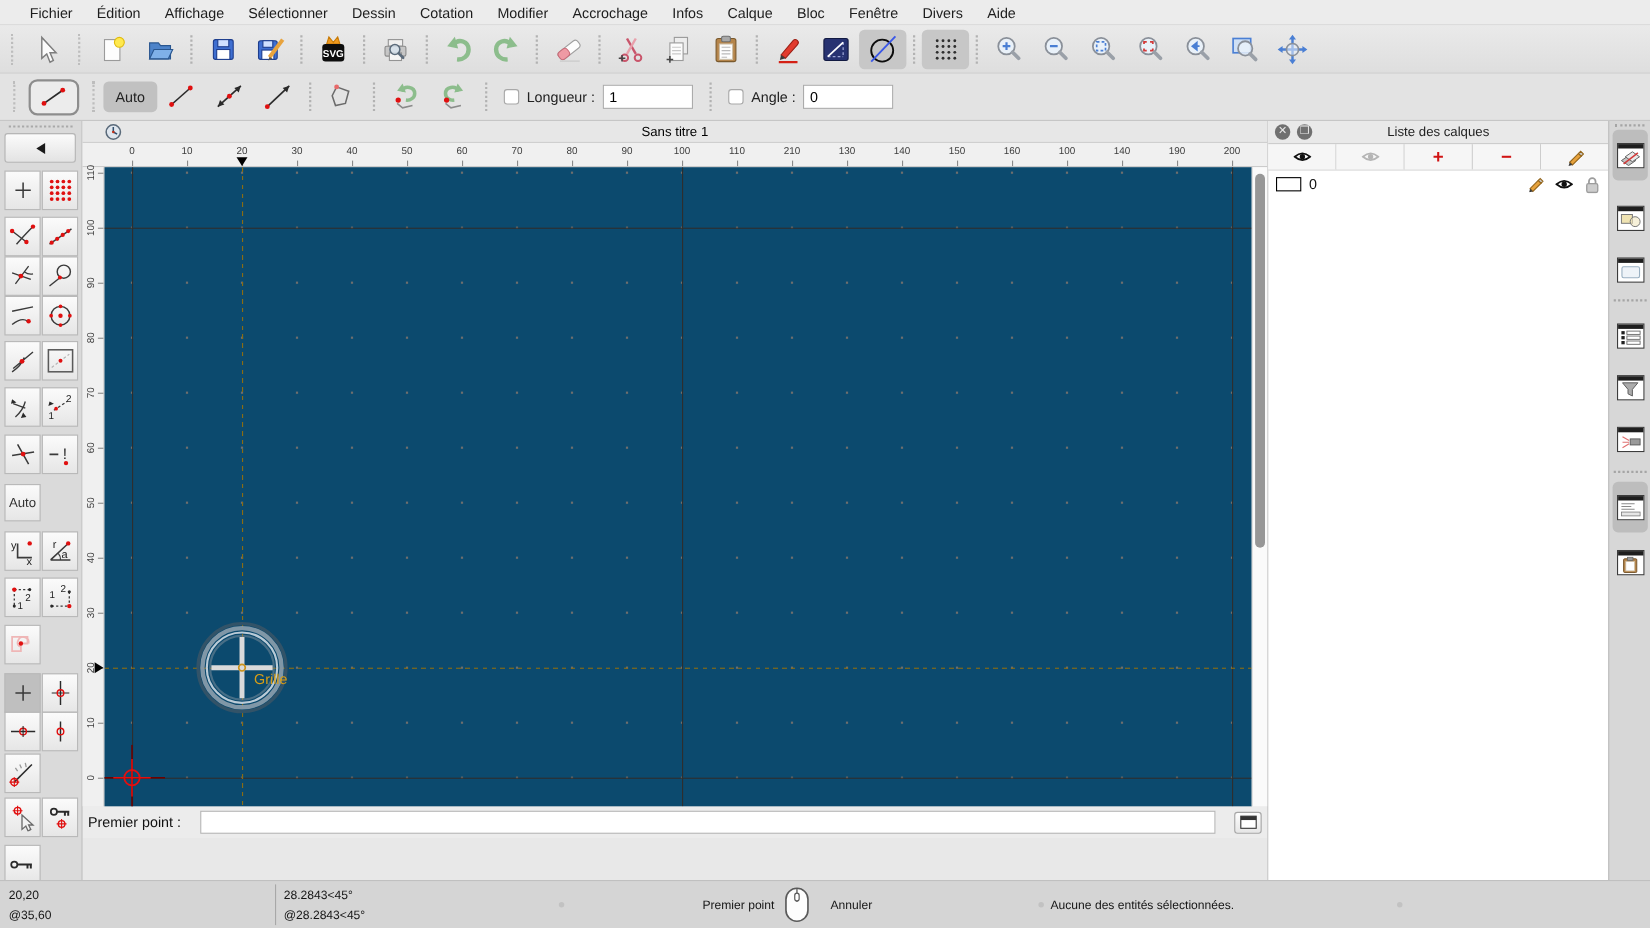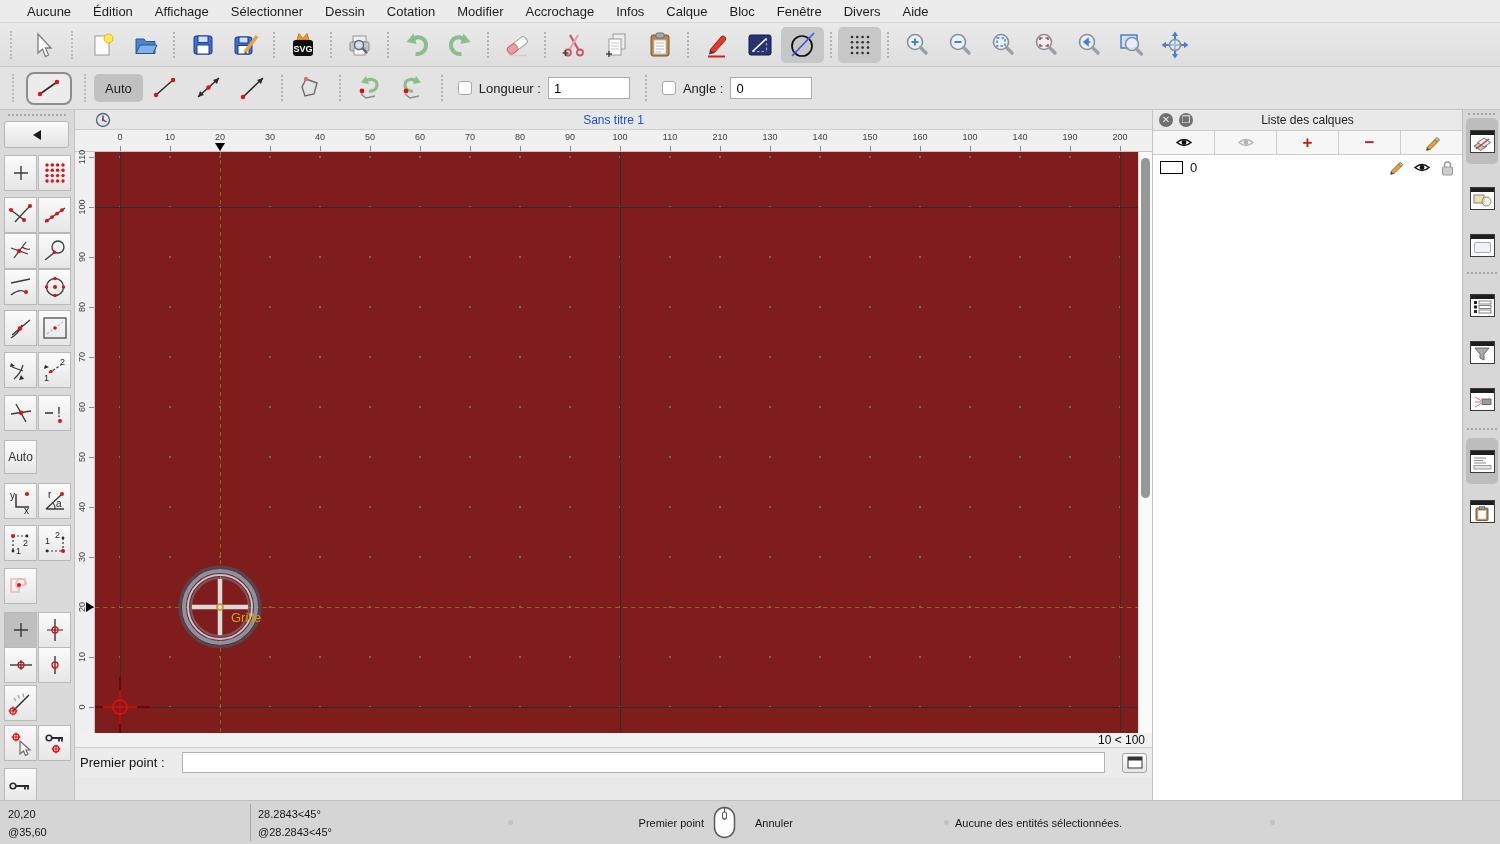--- a/index.html
+++ b/index.html
@@ -33,32 +33,32 @@
 
   
   .left-palette{width:75px;background:#dadada;border-right:1px solid #c2c2c2;position:relative;flex:none;}
   .phandle{position:absolute;left:8px;right:8px;top:4px;border-top:2px dotted #a9a9a9;}
   .back-btn{position:absolute;left:4px;top:11px;width:65px;height:27px;background:linear-gradient(#fbfbfb,#e3e3e3);border:1px solid #b6b6b6;border-radius:3px;display:flex;align-items:center;justify-content:center;}
   .pbtn{position:absolute;width:33px;height:36px;background:linear-gradient(#fbfbfb,#e6e6e6);border:1px solid #b9b9b9;display:flex;align-items:center;justify-content:center;font-size:12px;color:#333;}
   .pbtn.pressed{background:#bfbfbf;}
 
   
   .center{width:1077px;display:flex;flex-direction:column;flex:none;}
-  .doc-titlebar{height:20px;background:#e7e7e7;border-bottom:1px solid #cfcfcf;position:relative;display:flex;align-items:center;justify-content:center;font-size:12px;color:#1d4ed8;flex:none;}
+  .doc-titlebar{height:20px;background:#e7e7e7;border-bottom:1px solid #cfcfcf;position:relative;display:flex;align-items:center;justify-content:center;font-size:12px;color:#000000;flex:none;}
   .doc-icon{position:absolute;left:20px;top:2px;}
   .hruler{height:22px;background:#f0f0f0;border-bottom:1px solid #c7c7c7;position:relative;flex:none;}
   .hlabel{position:absolute;top:2px;font-size:9px;color:#3c3c3c;transform:translateX(-50%);}
   .htick{position:absolute;bottom:0;width:1px;height:5px;background:#8a8a8a;}
   .hmarker{position:absolute;top:13px;width:0;height:0;border-left:5px solid transparent;border-right:5px solid transparent;border-top:8px solid #000;transform:translateX(-50%);}
   .canvas-row{height:581px;display:flex;flex:none;}
   .vruler{width:20px;background:#f0f0f0;border-right:1px solid #c7c7c7;position:relative;flex:none;}
   .vlabel{position:absolute;left:2px;font-size:9px;color:#3c3c3c;writing-mode:vertical-rl;transform:translateY(-50%) rotate(180deg);}
   .vtick{position:absolute;right:0;width:5px;height:1px;background:#8a8a8a;}
   .vmarker{position:absolute;right:0;width:0;height:0;border-top:5px solid transparent;border-bottom:5px solid transparent;border-left:8px solid #000;transform:translateY(-50%);}
-  .canvas{width:1043px;height:581px;background:#7f1d1d;position:relative;overflow:hidden;flex:none;}
+  .canvas{width:1043px;height:581px;background:#0c4a6e;position:relative;overflow:hidden;flex:none;}
   .meta-v{position:absolute;top:0;bottom:0;width:1px;background:#2e2e2e;}
   .meta-h{position:absolute;left:0;right:0;height:1px;background:#2e2e2e;}
   .gdot{position:absolute;width:2px;height:2px;background:#6e6e6e;}
   .xhair-v{position:absolute;top:0;bottom:0;width:1px;background:repeating-linear-gradient(to bottom,#8a6c12 0 4px,transparent 4px 8px);}
   .xhair-h{position:absolute;left:0;right:0;height:1px;background:repeating-linear-gradient(to right,#8a6c12 0 4px,transparent 4px 8px);}
   .grille-label{position:absolute;color:#d79e16;font-size:13px;}
   .vscroll{width:14px;background:#fafafa;border-left:1px solid #dcdcdc;position:relative;flex:none;}
   .vscroll .thumb{position:absolute;left:2px;right:2px;top:6px;height:340px;background:#979797;border-radius:6px;}
   .hscroll-row{height:15px;background:#f1f1f1;border-bottom:1px solid #cfcfcf;display:flex;align-items:center;flex:none;}
   .hscroll{flex:1;height:100%;}
@@ -101,21 +101,21 @@
   .sb-item{position:absolute;white-space:nowrap;}
   .sb-div{position:absolute;left:250px;top:3px;bottom:3px;width:1px;background:#a8a8a8;}
   .sb-dot{position:absolute;width:5px;height:5px;border-radius:50%;background:#c2c2c2;top:19px;}
 </style>
 </head>
 <body>
 
 <div id="app">
 
   <div class="menubar">
-      <div class="menu-item">Aucune</div>
+      <div class="menu-item">Fichier</div>
       <div class="menu-item">Édition</div>
       <div class="menu-item">Affichage</div>
       <div class="menu-item">Sélectionner</div>
       <div class="menu-item">Dessin</div>
       <div class="menu-item">Cotation</div>
       <div class="menu-item">Modifier</div>
       <div class="menu-item">Accrochage</div>
       <div class="menu-item">Infos</div>
       <div class="menu-item">Calque</div>
       <div class="menu-item">Bloc</div>
@@ -996,24 +996,20 @@
               <line x1="30" y1="0" x2="30" y2="60" stroke="#6a0000" stroke-width="1.4"></line>
               <line x1="13" y1="30" x2="47" y2="30" stroke="#e01010" stroke-width="1.4"></line>
               <line x1="30" y1="13" x2="30" y2="47" stroke="#e01010" stroke-width="1.4"></line>
               <circle cx="30" cy="30" r="7" fill="none" stroke="#e01010" stroke-width="1.6"></circle>
             </svg>
         </div>
         <div class="vscroll">
             <div class="thumb"></div>
           </div>
       </div>
-      <div class="hscroll-row">
-        <div class="hscroll"></div>
-        <span class="grid-status">10 &lt; 100</span>
-      </div>
       <div class="cmd-input-row">
         <span class="cmd-label">Premier point :</span>
         <input class="cmd-input" type="text" value="" style="">
         <div class="cmd-opt-btn">
             <svg width="16" height="13">
               <rect x="1" y="1" width="14" height="11" fill="#fff" stroke="#333"></rect>
               <rect x="1" y="1" width="14" height="3.5" fill="#333"></rect>
             </svg>
           </div>
       </div>

